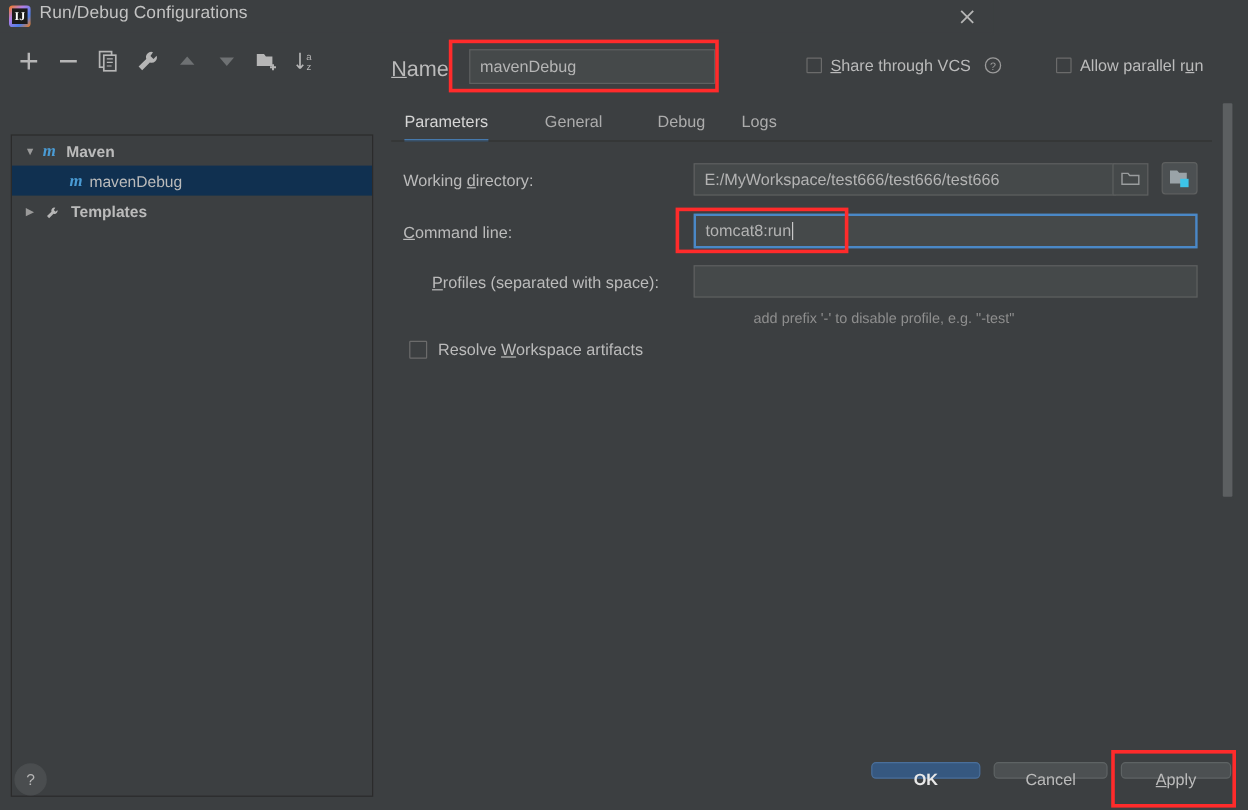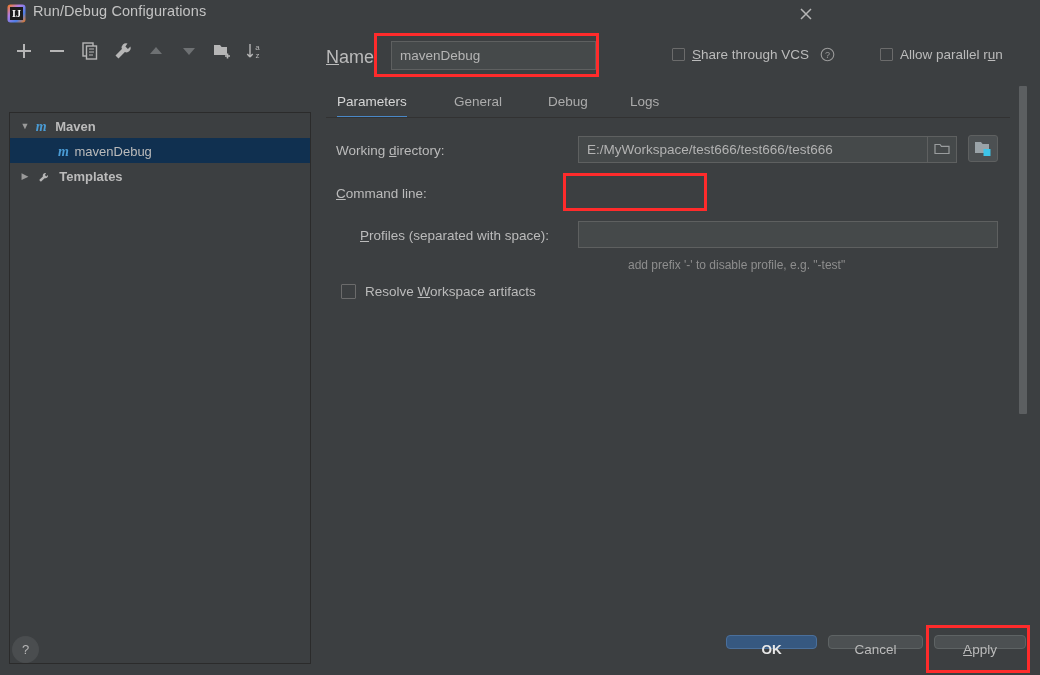--- a/index.html
+++ b/index.html
@@ -462,21 +462,21 @@
   <div class="tabs">
     <div class="tab active" style="left:11px;">
       <span>Parameters</span>
     </div>
     <div class="tab" style="left:128px;">
       <span>General</span>
     </div>
     <div class="tab" style="left:222px;">
       <span>Debug</span>
     </div>
-    <div class="tab" style="left:304px;">
+    <div class="tab" style="left:292px;">
       <span>Logs</span>
     </div>
   </div>
   <div class="tab-sep"></div>
 
   <div class="form-label" style="left:336px; top:143px;">
     Working <u>d</u>irectory:
   </div>
 
   <div class="field" style="left:578px; top:136px; width:352px;">
@@ -493,20 +493,23 @@
     <svg width="28" height="25" viewBox="0 0 28 25">
       <path d="M6 6h6l1.6 2H20v9H6z" fill="#9aa3a8"></path>
       <rect x="14.5" y="13" width="7" height="7" fill="#3dc4e8"></rect>
     </svg>
   </div>
 
   <div class="form-label" style="left:336px; top:186px;">
     <u>C</u>ommand line:
   </div>
 
+  <div class="field focused" style="left:578px; top:178px; width:420px; height:29px; line-height:25px;">
+    <span>tomcat8:run</span><span class="caret"></span>
+  </div>
 
   <div class="form-label" style="left:336px; top:228px;margin-left:24px;">
     <u>P</u>rofiles (separated with space):
   </div>
 
   <div class="field" style="left:578px; top:221px; width:420px;">
     <span></span>
   </div>
 
   <div class="hintline" style="left:628px; top:258px;">add prefix '-' to disable profile, e.g. "-test"</div>

